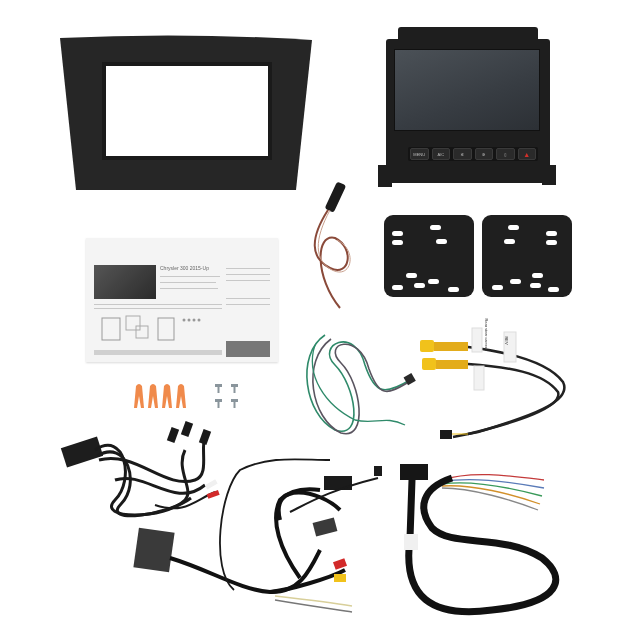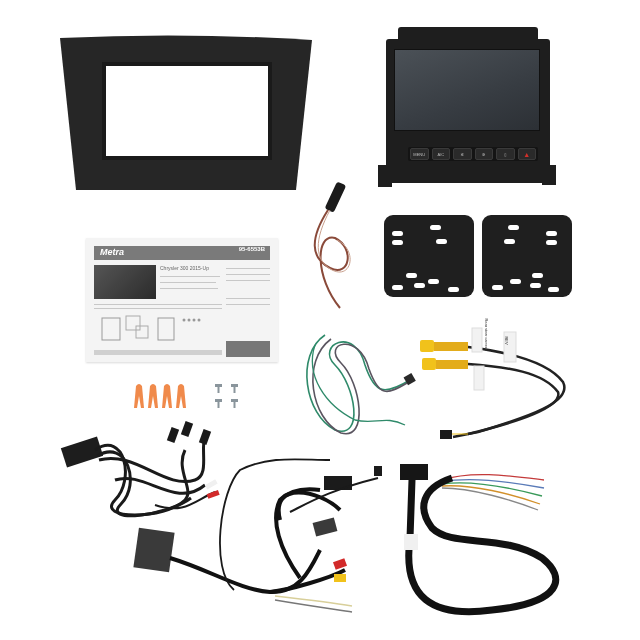--- a/index.html
+++ b/index.html
@@ -58,24 +58,20 @@
   </div>
 </div>
 
 <svg class="abs" style="left:300px;top:178px;" width="70" height="140">
   <rect x="30" y="4" width="10" height="30" rx="3" fill="#1b1b1b" transform="rotate(25 35 20)"></rect>
   <path d="M28,32 C10,60 10,80 30,90 C50,100 55,70 35,60 C15,55 15,100 40,130" stroke="#8a4a3a" stroke-width="2" fill="none"></path>
   <path d="M30,32 C14,62 14,82 32,92 C52,102 58,72 37,62" stroke="#c9a08d" stroke-width="1" fill="none"></path>
 </svg>
 
 <div class="abs manual">
-  <div class="hdr">
-    <span class="logo">Metra</span>
-    <span class="pn">95-6553B</span>
-  </div>
   <div class="photo"></div>
   <div class="title">Chrysler 300 2015-Up</div>
   <div class="line" style="left:74px;top:38px;width:60px;"></div>
   <div class="line" style="left:74px;top:44px;width:56px;"></div>
   <div class="line" style="left:74px;top:50px;width:58px;"></div>
   <div class="line" style="left:140px;top:30px;width:44px;"></div>
   <div class="line" style="left:140px;top:36px;width:44px;"></div>
   <div class="line" style="left:140px;top:42px;width:44px;"></div>
   <div class="line" style="left:140px;top:60px;width:44px;"></div>
   <div class="line" style="left:140px;top:66px;width:44px;"></div>

